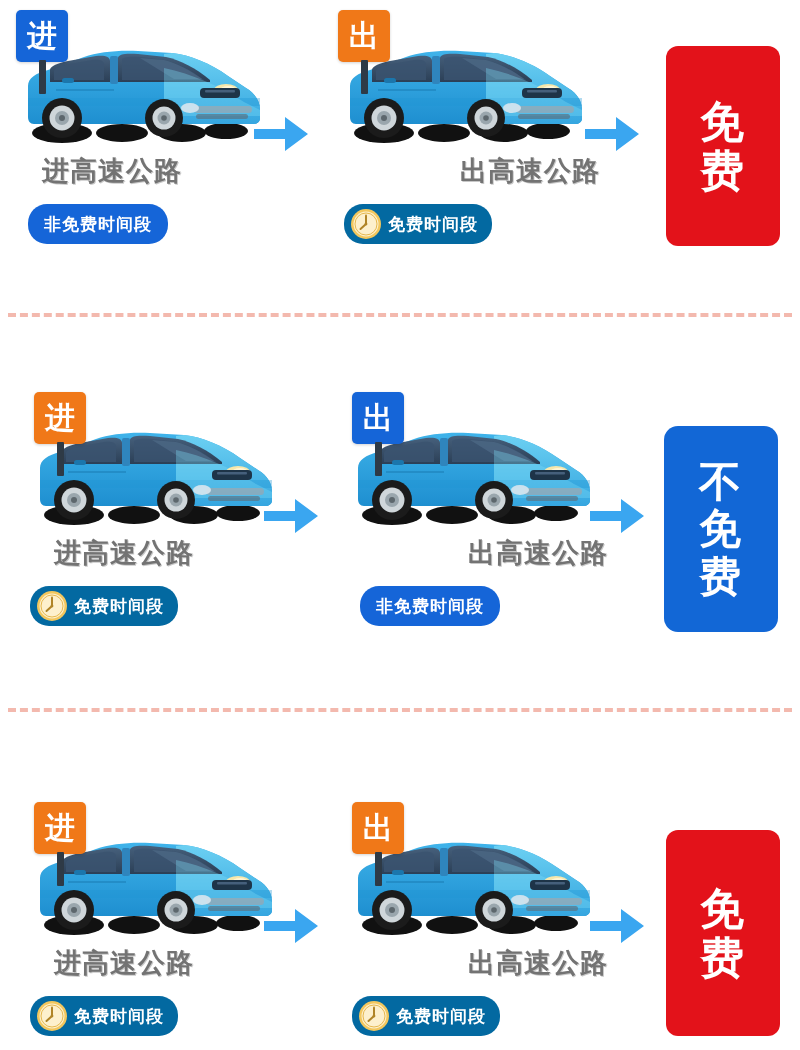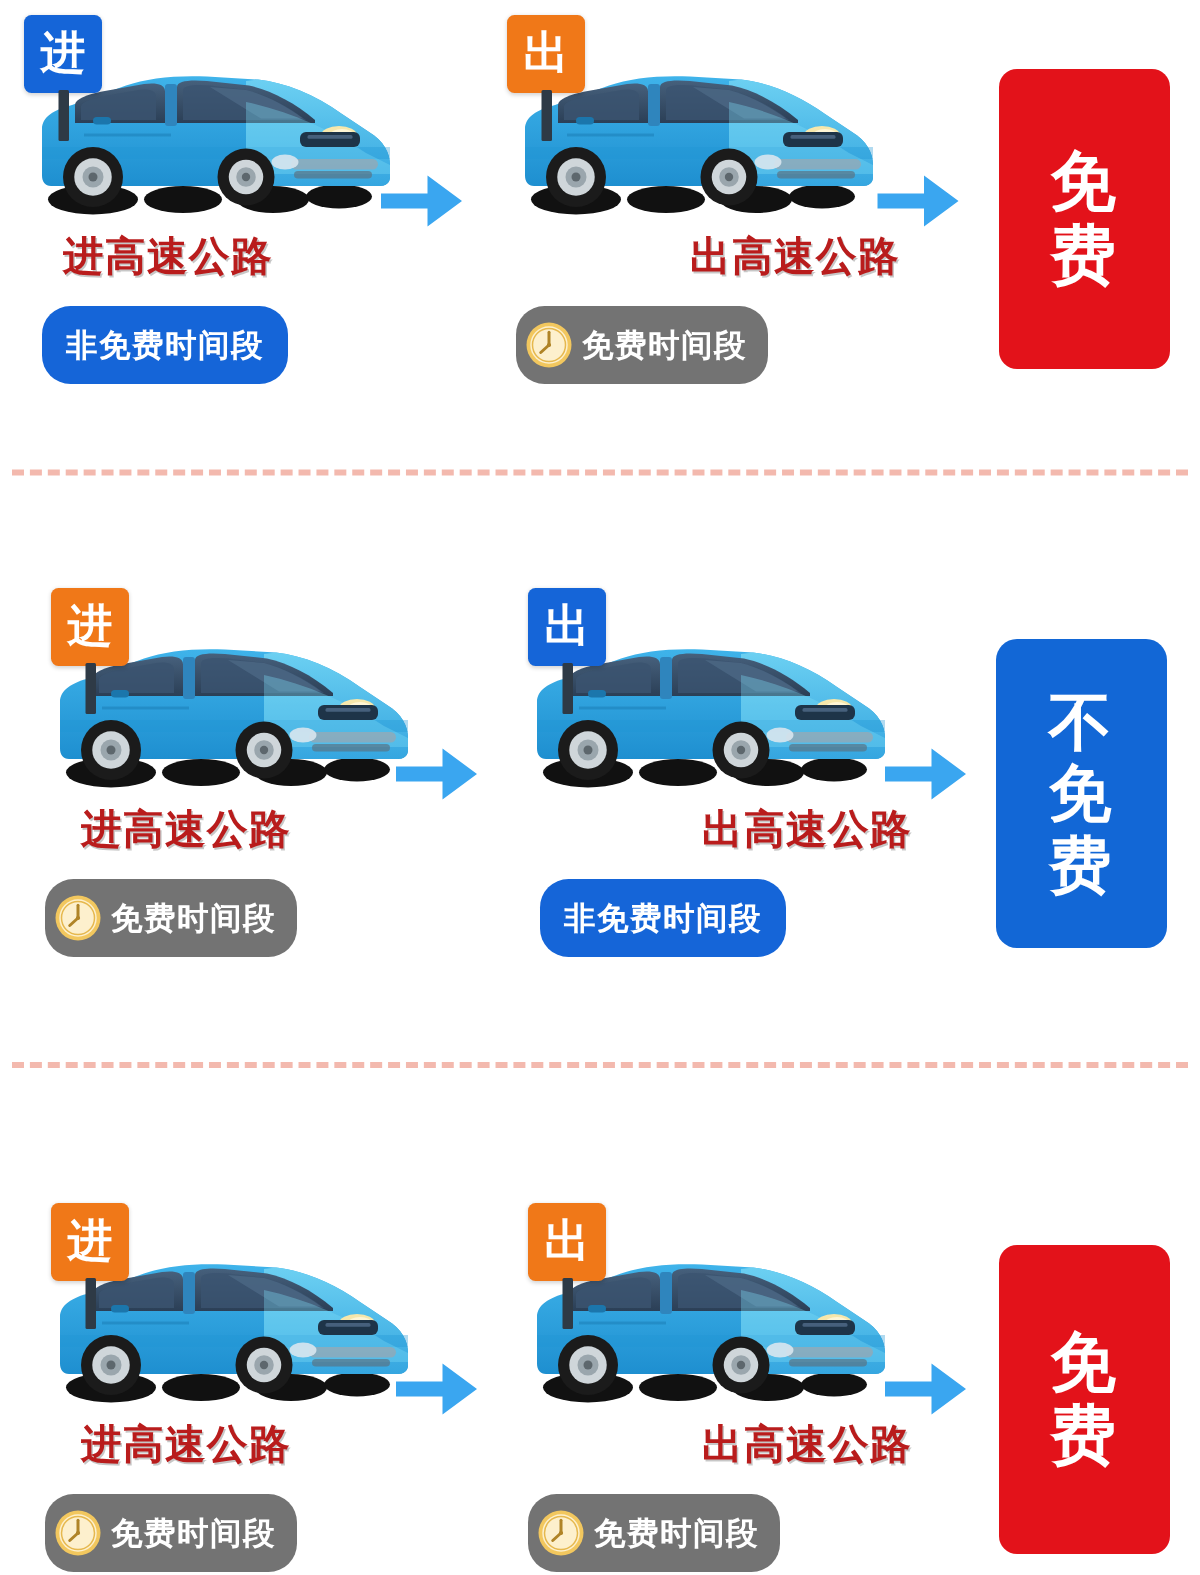--- a/index.html
+++ b/index.html
@@ -41,36 +41,36 @@
     margin-left:-3px;background:#2e3a46;border-radius:1px;z-index:-1;
   }
 
   
   .car{position:absolute;left:6px;top:22px;width:252px;height:118px;z-index:3;}
   .car svg{display:block;width:252px;height:118px;}
 
   
   .caption{
     position:absolute;left:0;top:150px;width:270px;
-    text-align:center;font-size:27px;font-weight:700;color:#b91c1c;
+    text-align:center;font-size:27px;font-weight:700;color:#737373;
     letter-spacing:1px;line-height:1;
     text-shadow:1px 1px 0 rgba(0,0,0,.22);
   }
   .step-entry .caption{text-align:left;padding-left:34px;box-sizing:border-box;}
   .step-exit  .caption{text-align:right;padding-left:30px;box-sizing:border-box;}
 
   
   .pill{
-    position:absolute;top:196px;height:52px;border-radius:19px;
+    position:absolute;top:196px;height:40px;border-radius:19px;
     display:flex;align-items:center;box-sizing:border-box;
-    font-size:21px;font-weight:700;color:#ffffff;letter-spacing:1px;
+    font-size:17px;font-weight:700;color:#ffffff;letter-spacing:1px;
     white-space:nowrap;
   }
   .pill.blue{background:#1565d8;padding:0 16px;left:20px;}
-  .pill.orange{background:#737373;padding:0 14px 0 6px;left:10px;}
+  .pill.orange{background:#0369a1;padding:0 14px 0 6px;left:10px;}
   .step-exit .pill.blue{left:22px;}
   .step-exit .pill.orange{left:14px;}
   .row-1 .step-entry .pill.blue{left:20px;}
   .pill .pill-text{display:inline-block;}
   .pill.orange .pill-text{margin-left:6px;}
 
   .clock{width:32px;height:32px;flex:0 0 32px;position:relative;display:block;}
   .clock svg{display:block;width:32px;height:32px;}
 
   

